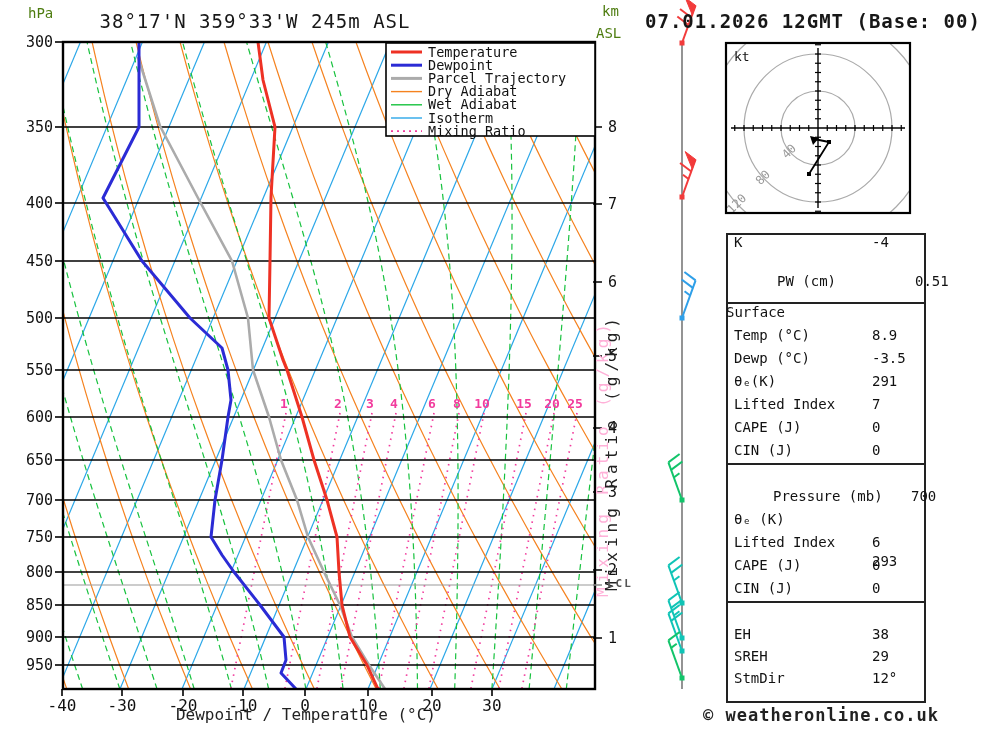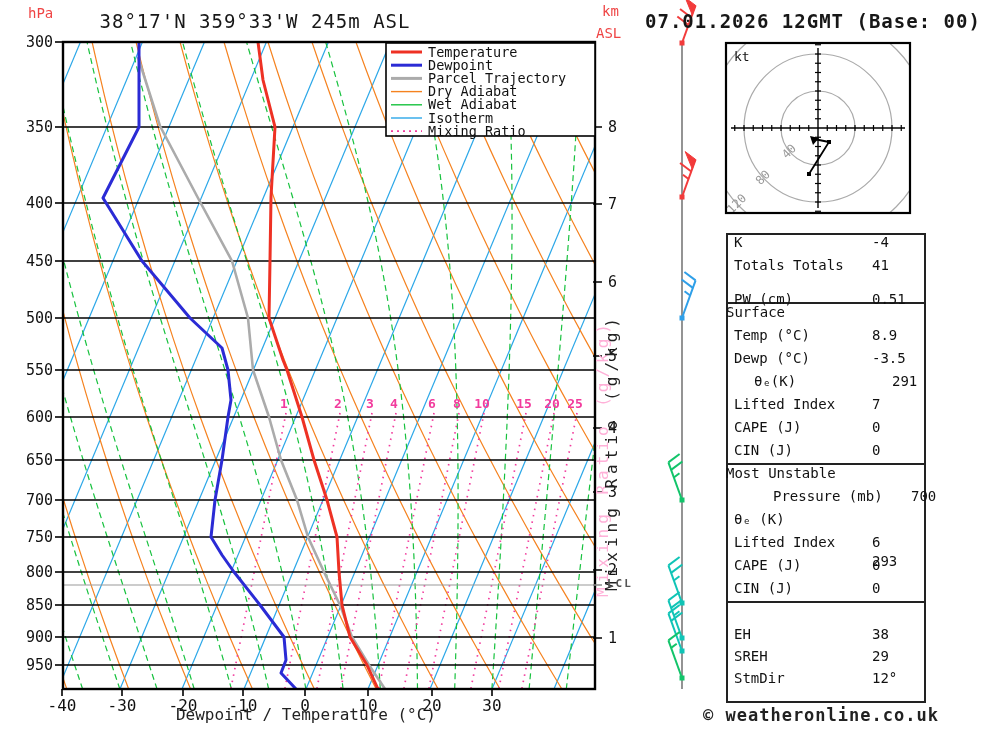--- a/index.html
+++ b/index.html
@@ -2,21 +2,21 @@
 <html><head>
 <meta charset="utf-8">
 <style>
   *{box-sizing:border-box}
   html,body{margin:0;padding:0}
   body{width:1000px;height:733px;background:#fff;position:relative;
        font-family:"DejaVu Sans Mono","Liberation Mono",monospace;color:#111}
   .abs{position:absolute;white-space:pre;line-height:1.1}
   #chart-svg{position:absolute;left:0;top:0}
   .page-title{font-size:19px;letter-spacing:1px;color:#171717}
-  .unit-label{font-size:14px;color:#ef4444}
+  .unit-label{font-size:14px;color:#4d7c0f}
   .xaxis-title{font-size:16px;color:#222}
   .copyright{font-size:17px;font-weight:bold;letter-spacing:1px;color:#222}
   .lcl{font-size:11px;color:#555;font-weight:bold;letter-spacing:2px}
   .mtable{position:absolute;font-size:14px;color:#111}
   .mtable .row{position:absolute;left:0;width:100%;height:22px}
   .mtable .row .lbl{position:absolute;left:8px;top:0}
   .mtable .row .val{position:absolute;top:0}
   .mtable .sect-title{position:absolute;left:0;width:100%;text-align:left}
   .mtable .frame{position:absolute;border:2px solid #222;left:0;top:0;width:100%;height:100%}
   .mtable .divider{position:absolute;left:0;width:100%;height:0;border-top:2px solid #222}
@@ -329,54 +329,49 @@
 
 <div id="stats-table" class="mtable" style="left: 726px; top: 233px; width: 200px; height: 470px;">
     <div class="frame"></div>
     <div class="divider" style="top: 69px;"></div>
     <div class="divider" style="top: 230px;"></div>
     <div class="divider" style="top: 368px;"></div>
     <div class="row" style="top: 1px;">
       <span class="lbl">K</span>
       <span class="val" style="left: 146px;">-4</span>
     </div>
-    <div class="row" style="top: 24px;">
-      <span class="lbl">Totals Totals</span>
-      <span class="val" style="left: 146px;">41</span>
-    </div>
-    <div class="row" style="top: 58px;">
+    <div class="row" style="top: 40px; margin-left: 43px;">
       <span class="lbl">PW (cm)</span>
       <span class="val" style="left: 146px;">0.51</span>
     </div>
     <div class="sect-title" style="top: 71px;">Surface</div>
     <div class="row" style="top: 94px;">
       <span class="lbl">Temp (°C)</span>
       <span class="val" style="left: 146px;">8.9</span>
     </div>
     <div class="row" style="top: 117px;">
       <span class="lbl">Dewp (°C)</span>
       <span class="val" style="left: 146px;">-3.5</span>
     </div>
-    <div class="row" style="top: 140px; margin-left: 20px;">
+    <div class="row" style="top: 140px;">
       <span class="lbl">θₑ(K)</span>
       <span class="val" style="left: 146px;">291</span>
     </div>
     <div class="row" style="top: 163px;">
       <span class="lbl">Lifted Index</span>
       <span class="val" style="left: 146px;">7</span>
     </div>
     <div class="row" style="top: 186px;">
       <span class="lbl">CAPE (J)</span>
       <span class="val" style="left: 146px;">0</span>
     </div>
     <div class="row" style="top: 209px;">
       <span class="lbl">CIN (J)</span>
       <span class="val" style="left: 146px;">0</span>
     </div>
-    <div class="sect-title" style="top: 232px;">Most Unstable</div>
     <div class="row" style="top: 255px; margin-left: 39px;">
       <span class="lbl">Pressure (mb)</span>
       <span class="val" style="left: 146px;">700</span>
     </div>
     <div class="row" style="top: 278px;">
       <span class="lbl">θₑ (K)</span>
       <span class="val" style="left: 146px; margin-top: 42px;">293</span>
     </div>
     <div class="row" style="top: 301px;">
       <span class="lbl">Lifted Index</span>

